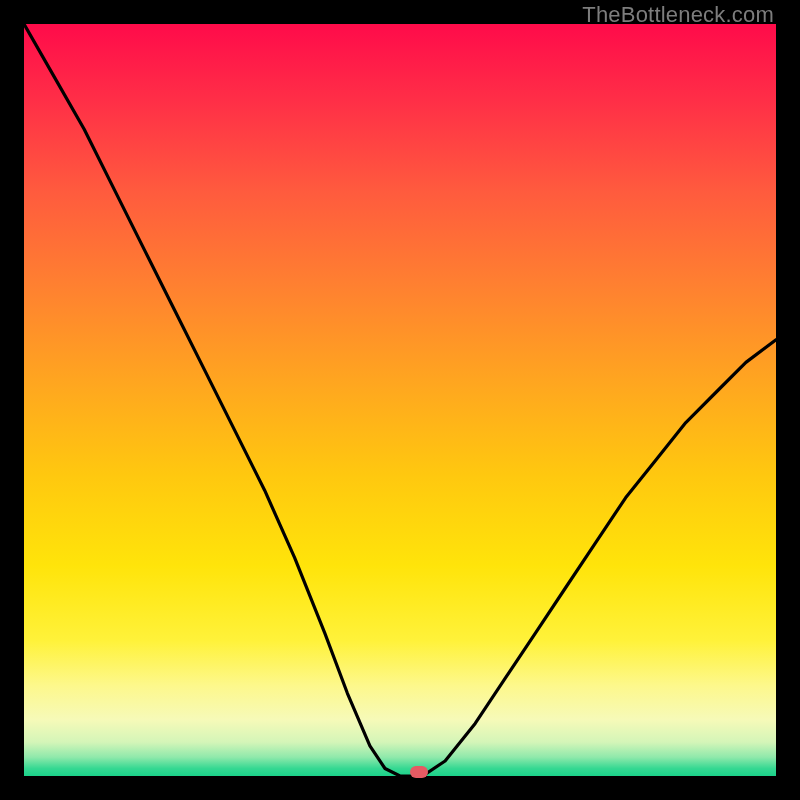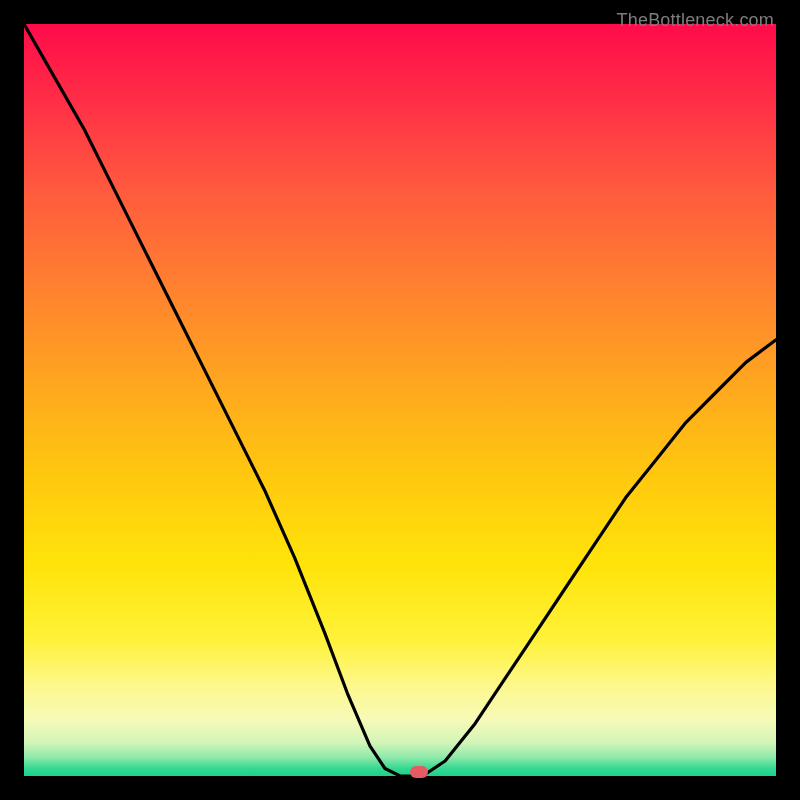--- a/index.html
+++ b/index.html
@@ -21,24 +21,24 @@
   }
   .gradient-bg {
     position: absolute;
     left: 0;
     top: 0;
     width: 752px;
     height: 752px;
   }
   .watermark {
     position: absolute;
-    top: 10px;
+    top: 2px;
     right: 26px;
     color: #7d7d7d;
-    font-size: 18px;
+    font-size: 22px;
     letter-spacing: 0.2px;
     font-weight: 400;
     font-family: Arial, Helvetica, sans-serif;
   }
   .curve {
     position: absolute;
     left: 0;
     top: 0;
   }
   .marker {

